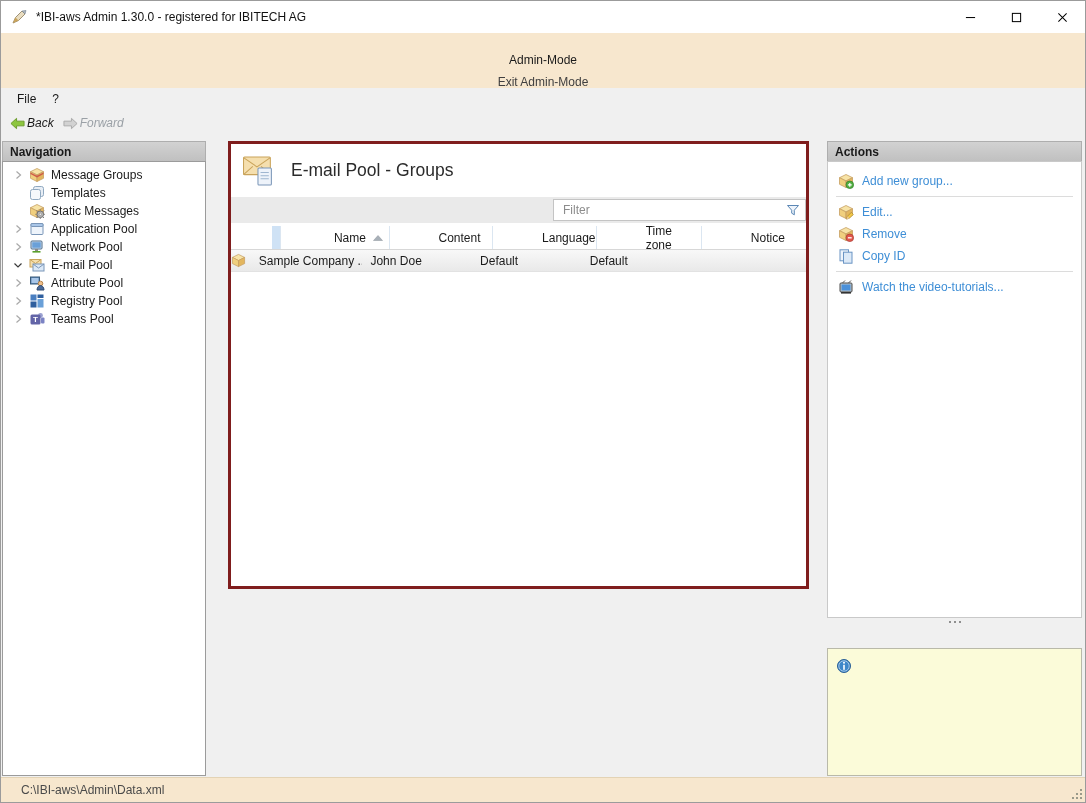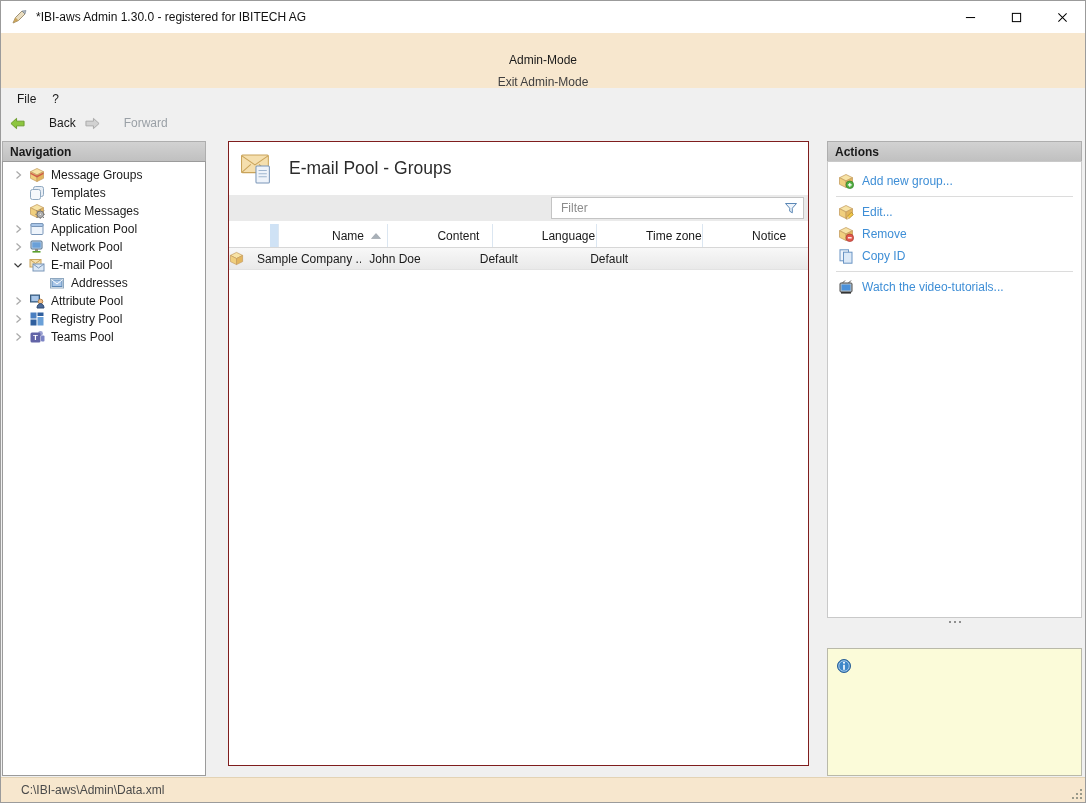--- a/index.html
+++ b/index.html
@@ -22,21 +22,21 @@
   
   .banner { position:absolute; left:0; right:0; top:32px; height:55px; background:#f7e7ce; text-align:center; }
   .banner-title { font-weight:normal; margin-top:20px; }
   .banner-link { display:inline-block; margin-top:8px; color:#404040; cursor:pointer; }
 
   
   .menubar { position:absolute; left:0; right:0; top:87px; height:22px; background:#f0f0f0; display:flex; align-items:center; }
   .menu-item { padding:0 8px; }
   .menu-item:first-child { margin-left:8px; }
   .toolbar { position:absolute; left:0; right:0; top:109px; height:26px; background:#f0f0f0; display:flex; align-items:center; }
-  .tool { display:flex; align-items:flex-start; gap:23px; margin-left:8px; }
+  .tool { display:flex; align-items:flex-start; gap:1px; margin-left:8px;font-style:italic; }
   .tool svg { width:17px; height:15px; }
   .tool.disabled .tool-label { color:#9aa0a6; }
 
   
   .panel-header { height:20px; line-height:20px; padding-left:7px; font-weight:bold;
     background:linear-gradient(#d2d2d2,#c0c0c0); border:1px solid #aeaeae; border-bottom:none; }
   .icon { display:inline-flex; flex:none; }
   .icon svg { width:100%; height:100%; }
 
   
@@ -44,21 +44,21 @@
   .nav-body { position:absolute; left:0; right:0; top:20px; bottom:0; background:#fff; border:1px solid #9b9b9b; padding-top:4px; }
   .tree-item { position:relative; display:flex; align-items:center; height:18px; padding-left:6px; }
   .tree-item > * { position:relative; z-index:1; }
   .tree-item .chev { width:18px; height:16px; }
   .tree-item .ticon { width:16px; height:16px; margin-left:2px; }
   .tree-item .tlabel { margin-left:6px; white-space:nowrap; }
   .tree-item.lvl1 { padding-left:44px; }
   .tree-item.selected::before { content:""; position:absolute; left:10px; right:4px; top:0; bottom:0; background:#d8d8d8; z-index:0; }
 
   
-  .main-panel { position:absolute; left:227px; top:140px; width:581px; height:625px; background:#fff; border:1px solid #7f1d1d; }
+  .main-panel { position:absolute; left:227px; top:140px; width:581px; height:448px; background:#fff; border:3px solid #7f1d1d; }
   .main-heading { position:absolute; left:10px; top:10px; display:flex; align-items:center; }
   .heading-icon { width:36px; height:33px; }
   .main-title { margin-left:14px; font-size:17.5px; color:#2b2b2b; }
   .filter-strip { position:absolute; left:0; right:0; top:53px; height:26px; background:#eaeaea; }
   .filter-box { position:absolute; left:322px; top:2px; width:253px; height:22px; }
   .filter-input { width:100%; height:100%; border:1px solid #c4c4c4; background:#fff; padding:0 26px 0 9px;
     font-family:inherit; font-size:12px; color:#333; outline:none; }
   .filter-input::placeholder { color:#8c8c8c; }
   .filter-funnel { position:absolute; right:5px; top:3px; width:16px; height:16px; }
   .table-header { position:absolute; left:0; right:0; top:82px; height:24px; display:flex; background:#fff; border-bottom:1px solid #d7d7d7; }
@@ -249,30 +249,20 @@
           <span class="icon ticon">
             <svg viewBox="0 0 16 16">
               <rect x="1" y="2.5" width="11" height="7.5" fill="#f5dfae" stroke="#c9a35a"></rect>
               <path d="M1 2.5 L6.5 6.5 L12 2.5" fill="none" stroke="#c9a35a"></path>
               <rect x="4" y="7" width="11" height="7" fill="#dce9f7" stroke="#7a96b8"></rect>
               <path d="M4 7 L9.5 11 L15 7" fill="none" stroke="#7a96b8"></path>
             </svg>
           </span>
           <span class="tlabel">E-mail Pool</span>
         </div>
-        <div class="tree-item lvl1">
-          <span class="icon ticon">
-            <svg viewBox="0 0 16 16">
-              <rect x="1.5" y="3.5" width="13" height="9.5" fill="#fff" stroke="#8fa8c0"></rect>
-              <rect x="3" y="5" width="10" height="6.5" fill="#a9c6e8" stroke="#5b87b5"></rect>
-              <path d="M3 5 L8 9 L13 5" fill="none" stroke="#fff"></path>
-            </svg>
-          </span>
-          <span class="tlabel">Addresses</span>
-        </div>
         <div class="tree-item">
           <span class="icon chev">
             <svg viewBox="0 0 16 16">
               <polyline points="6.5,4.5 10.5,8 6.5,11.5" fill="none" stroke="#a8a8a8" stroke-width="1.2"></polyline>
             </svg>
           </span>
           <span class="icon ticon">
             <svg viewBox="0 0 16 16">
               <rect x="1.5" y="2" width="9" height="7" fill="#5b87b5" stroke="#3a5a7a"></rect>
               <rect x="2.5" y="3" width="7" height="5" fill="#a9c6e8"></rect>

